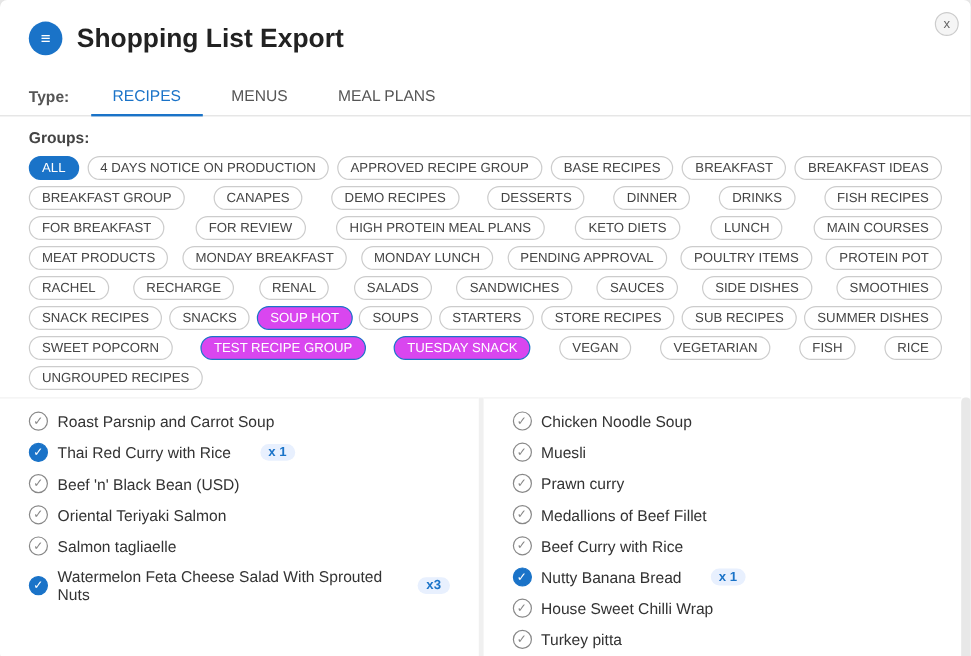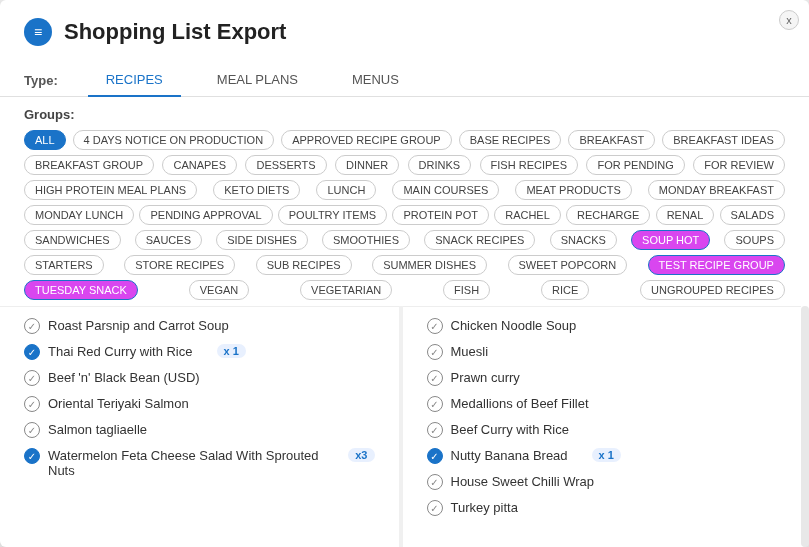--- a/index.html
+++ b/index.html
@@ -58,21 +58,21 @@
       display: flex;
       align-items: center;
       justify-content: center;
       color: white;
       font-size: 14px;
     }
     .tabs-row {
       padding: 6px 24px 0;
       display: flex;
       align-items: center;
-      gap: 18px;
+      gap: 6px;
       border-bottom: 1px solid #e0e0e0;
     }
     .type-label {
       font-size: 13px;
       font-weight: 600;
       color: #555;
       margin-right: 12px;
     }
     .tab {
       padding: 8px 18px;
@@ -127,21 +127,21 @@
       display: grid;
       grid-template-columns: 1fr 1fr;
       padding: 6px 24px;
       gap: 0 20px;
       overflow-y: auto;
       max-height: 220px;
       border-top: 1px solid #eee;
     }
     .recipe-item {
       display: flex;
-      align-items: flex-start;
+      align-items: center;
       padding: 5px 0;
       gap: 8px;
       color: #333;
       font-size: 13px;
     }
     .recipe-checkbox {
       width: 16px;
       height: 16px;
       border-radius: 50%;
       border: 1.5px solid #aaa;
@@ -194,40 +194,41 @@
   <div class="modal-header">
     <div class="modal-title">
       <div class="modal-title-icon">≡</div>
       <span>Shopping List Export</span>
     </div>
   </div>
 
   <div class="tabs-row">
     <span class="type-label">Type:</span>
     <div class="tab active">RECIPES</div>
+    <div class="tab">MENUS</div>
     <div class="tab">MEAL PLANS</div>
-    <div class="tab">MENUS</div>
   </div>
 
   <div class="groups-section">
     <div class="groups-label">Groups:</div>
     <div class="tags-container" id="tags-container">
         <span class="tag selected-all">ALL</span>
         <span class="tag">4 DAYS NOTICE ON PRODUCTION</span>
         <span class="tag">APPROVED RECIPE GROUP</span>
         <span class="tag">BASE RECIPES</span>
         <span class="tag">BREAKFAST</span>
         <span class="tag">BREAKFAST IDEAS</span>
         <span class="tag">BREAKFAST GROUP</span>
         <span class="tag">CANAPES</span>
+        <span class="tag">DEMO RECIPES</span>
         <span class="tag">DESSERTS</span>
         <span class="tag">DINNER</span>
         <span class="tag">DRINKS</span>
         <span class="tag">FISH RECIPES</span>
-        <span class="tag">FOR PENDING</span>
+        <span class="tag">FOR BREAKFAST</span>
         <span class="tag">FOR REVIEW</span>
         <span class="tag">HIGH PROTEIN MEAL PLANS</span>
         <span class="tag">KETO DIETS</span>
         <span class="tag">LUNCH</span>
         <span class="tag">MAIN COURSES</span>
         <span class="tag">MEAT PRODUCTS</span>
         <span class="tag">MONDAY BREAKFAST</span>
         <span class="tag">MONDAY LUNCH</span>
         <span class="tag">PENDING APPROVAL</span>
         <span class="tag">POULTRY ITEMS</span>

